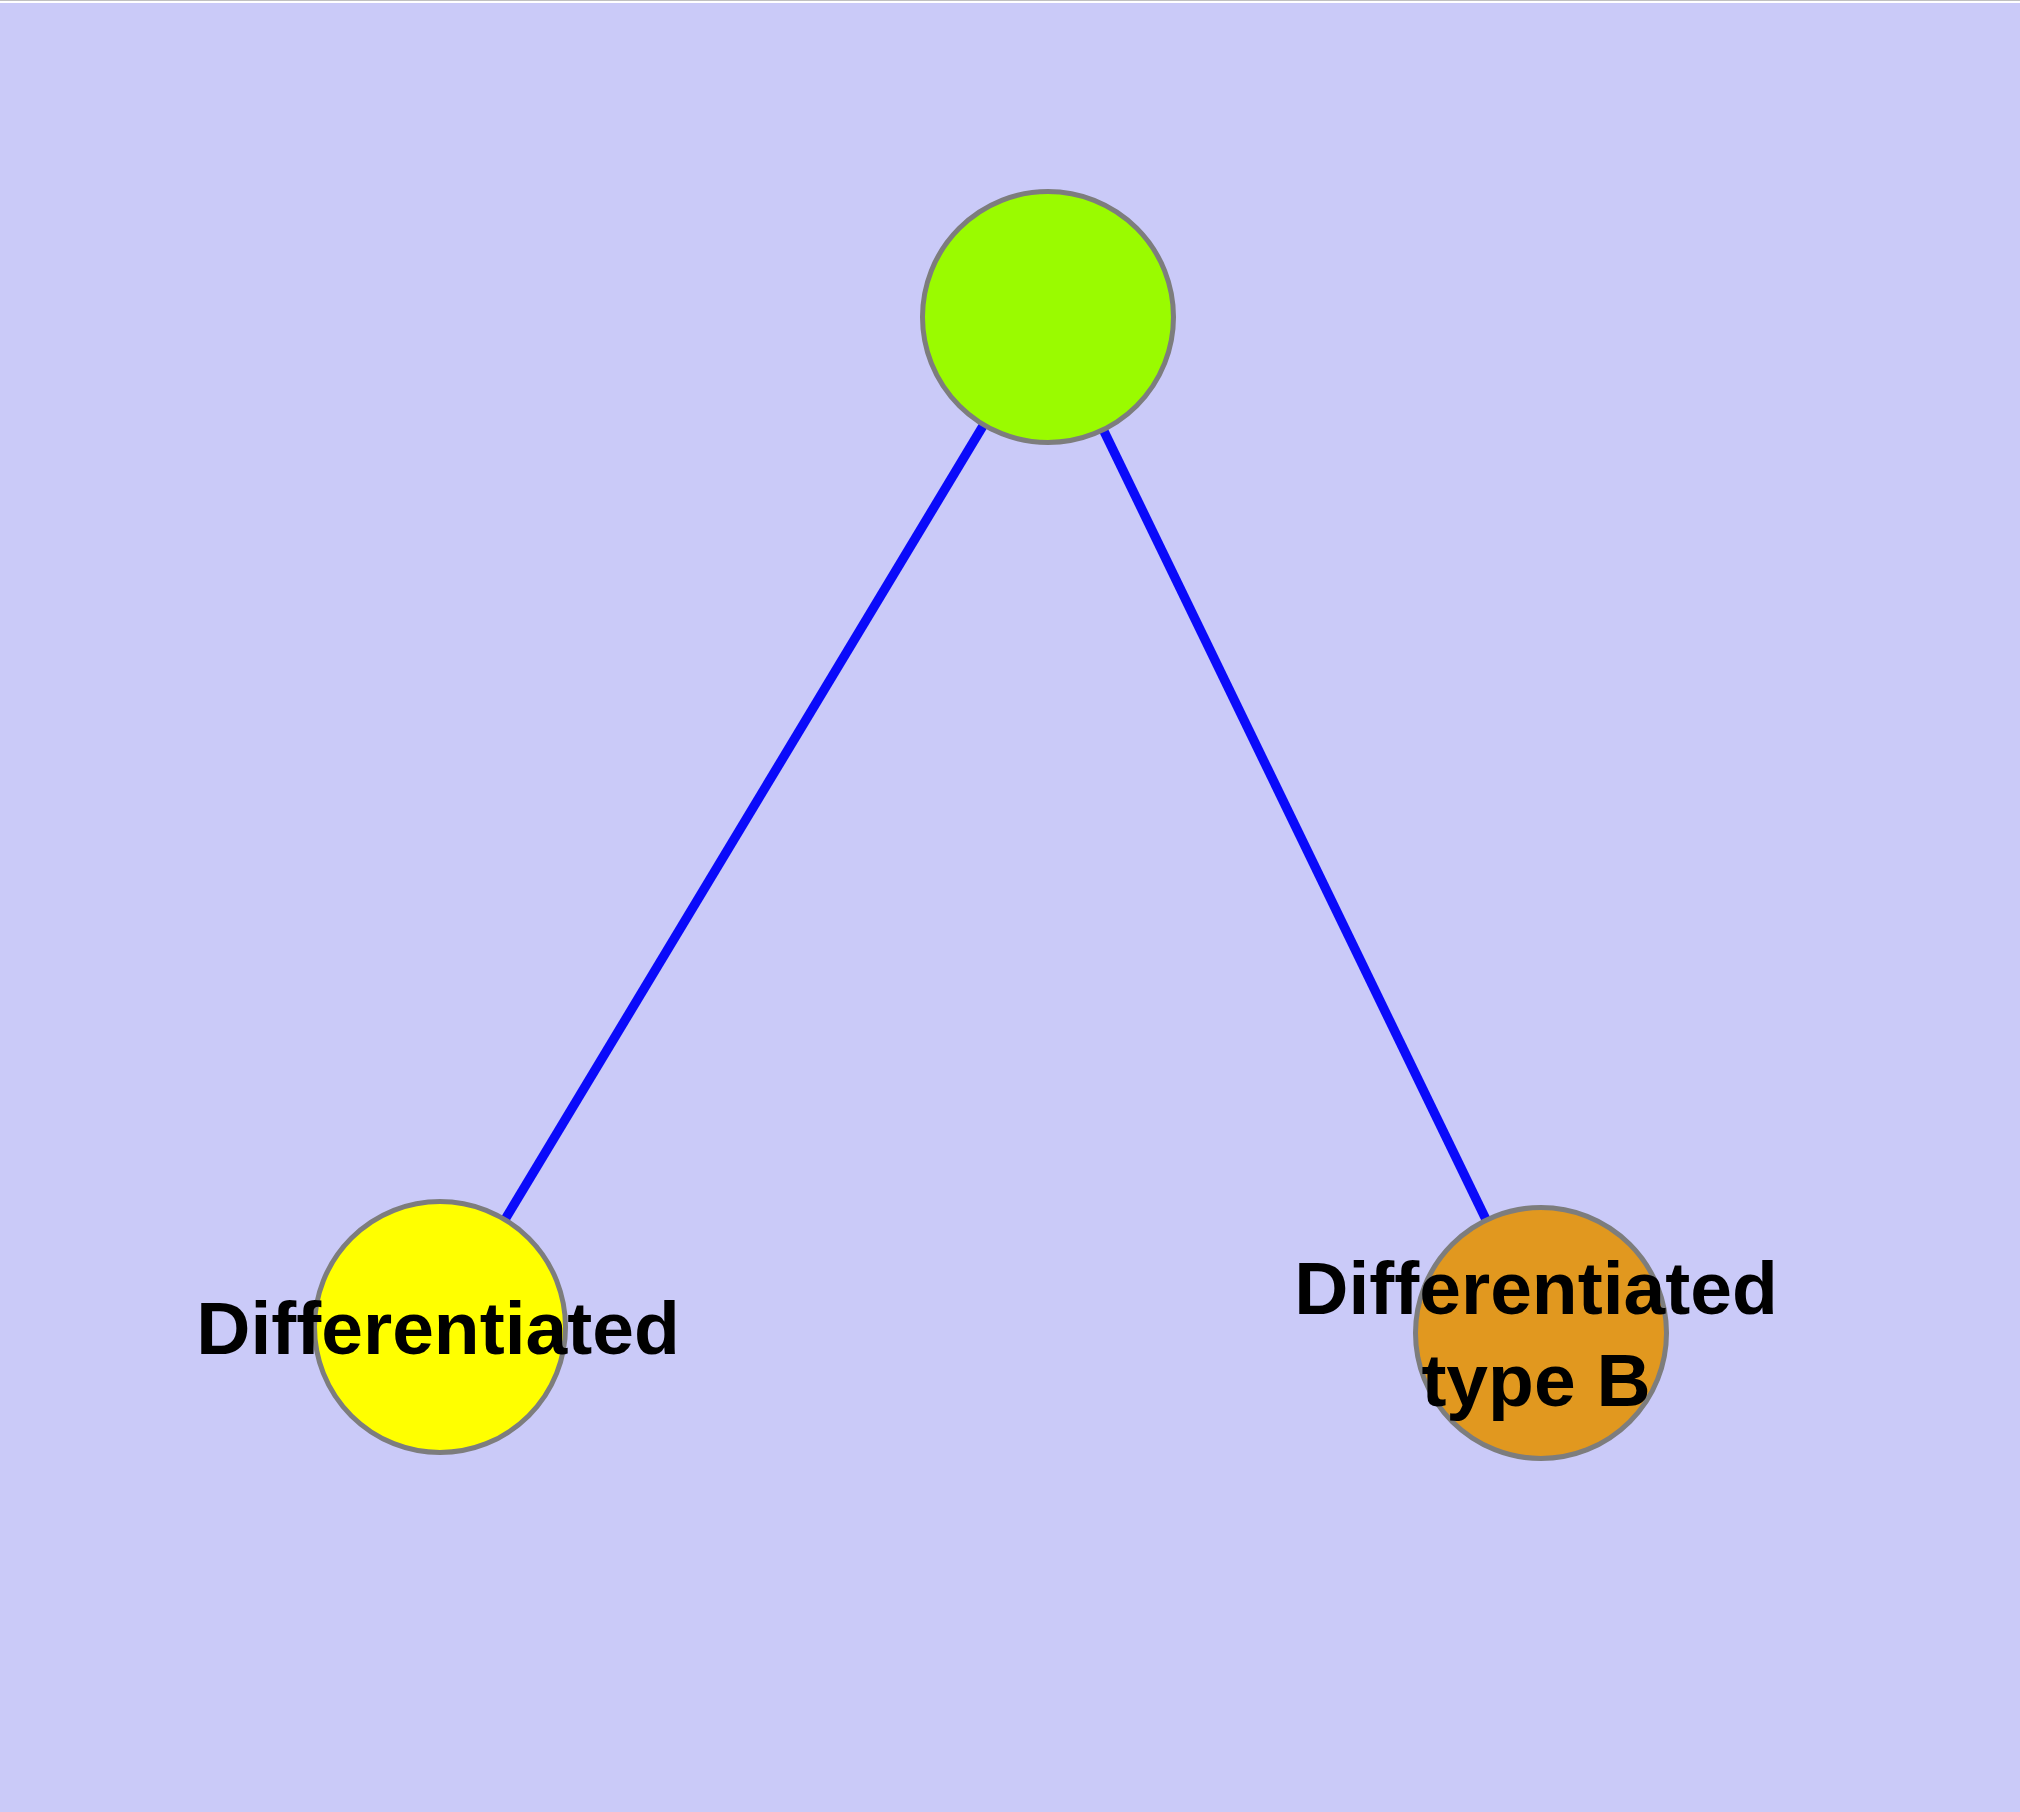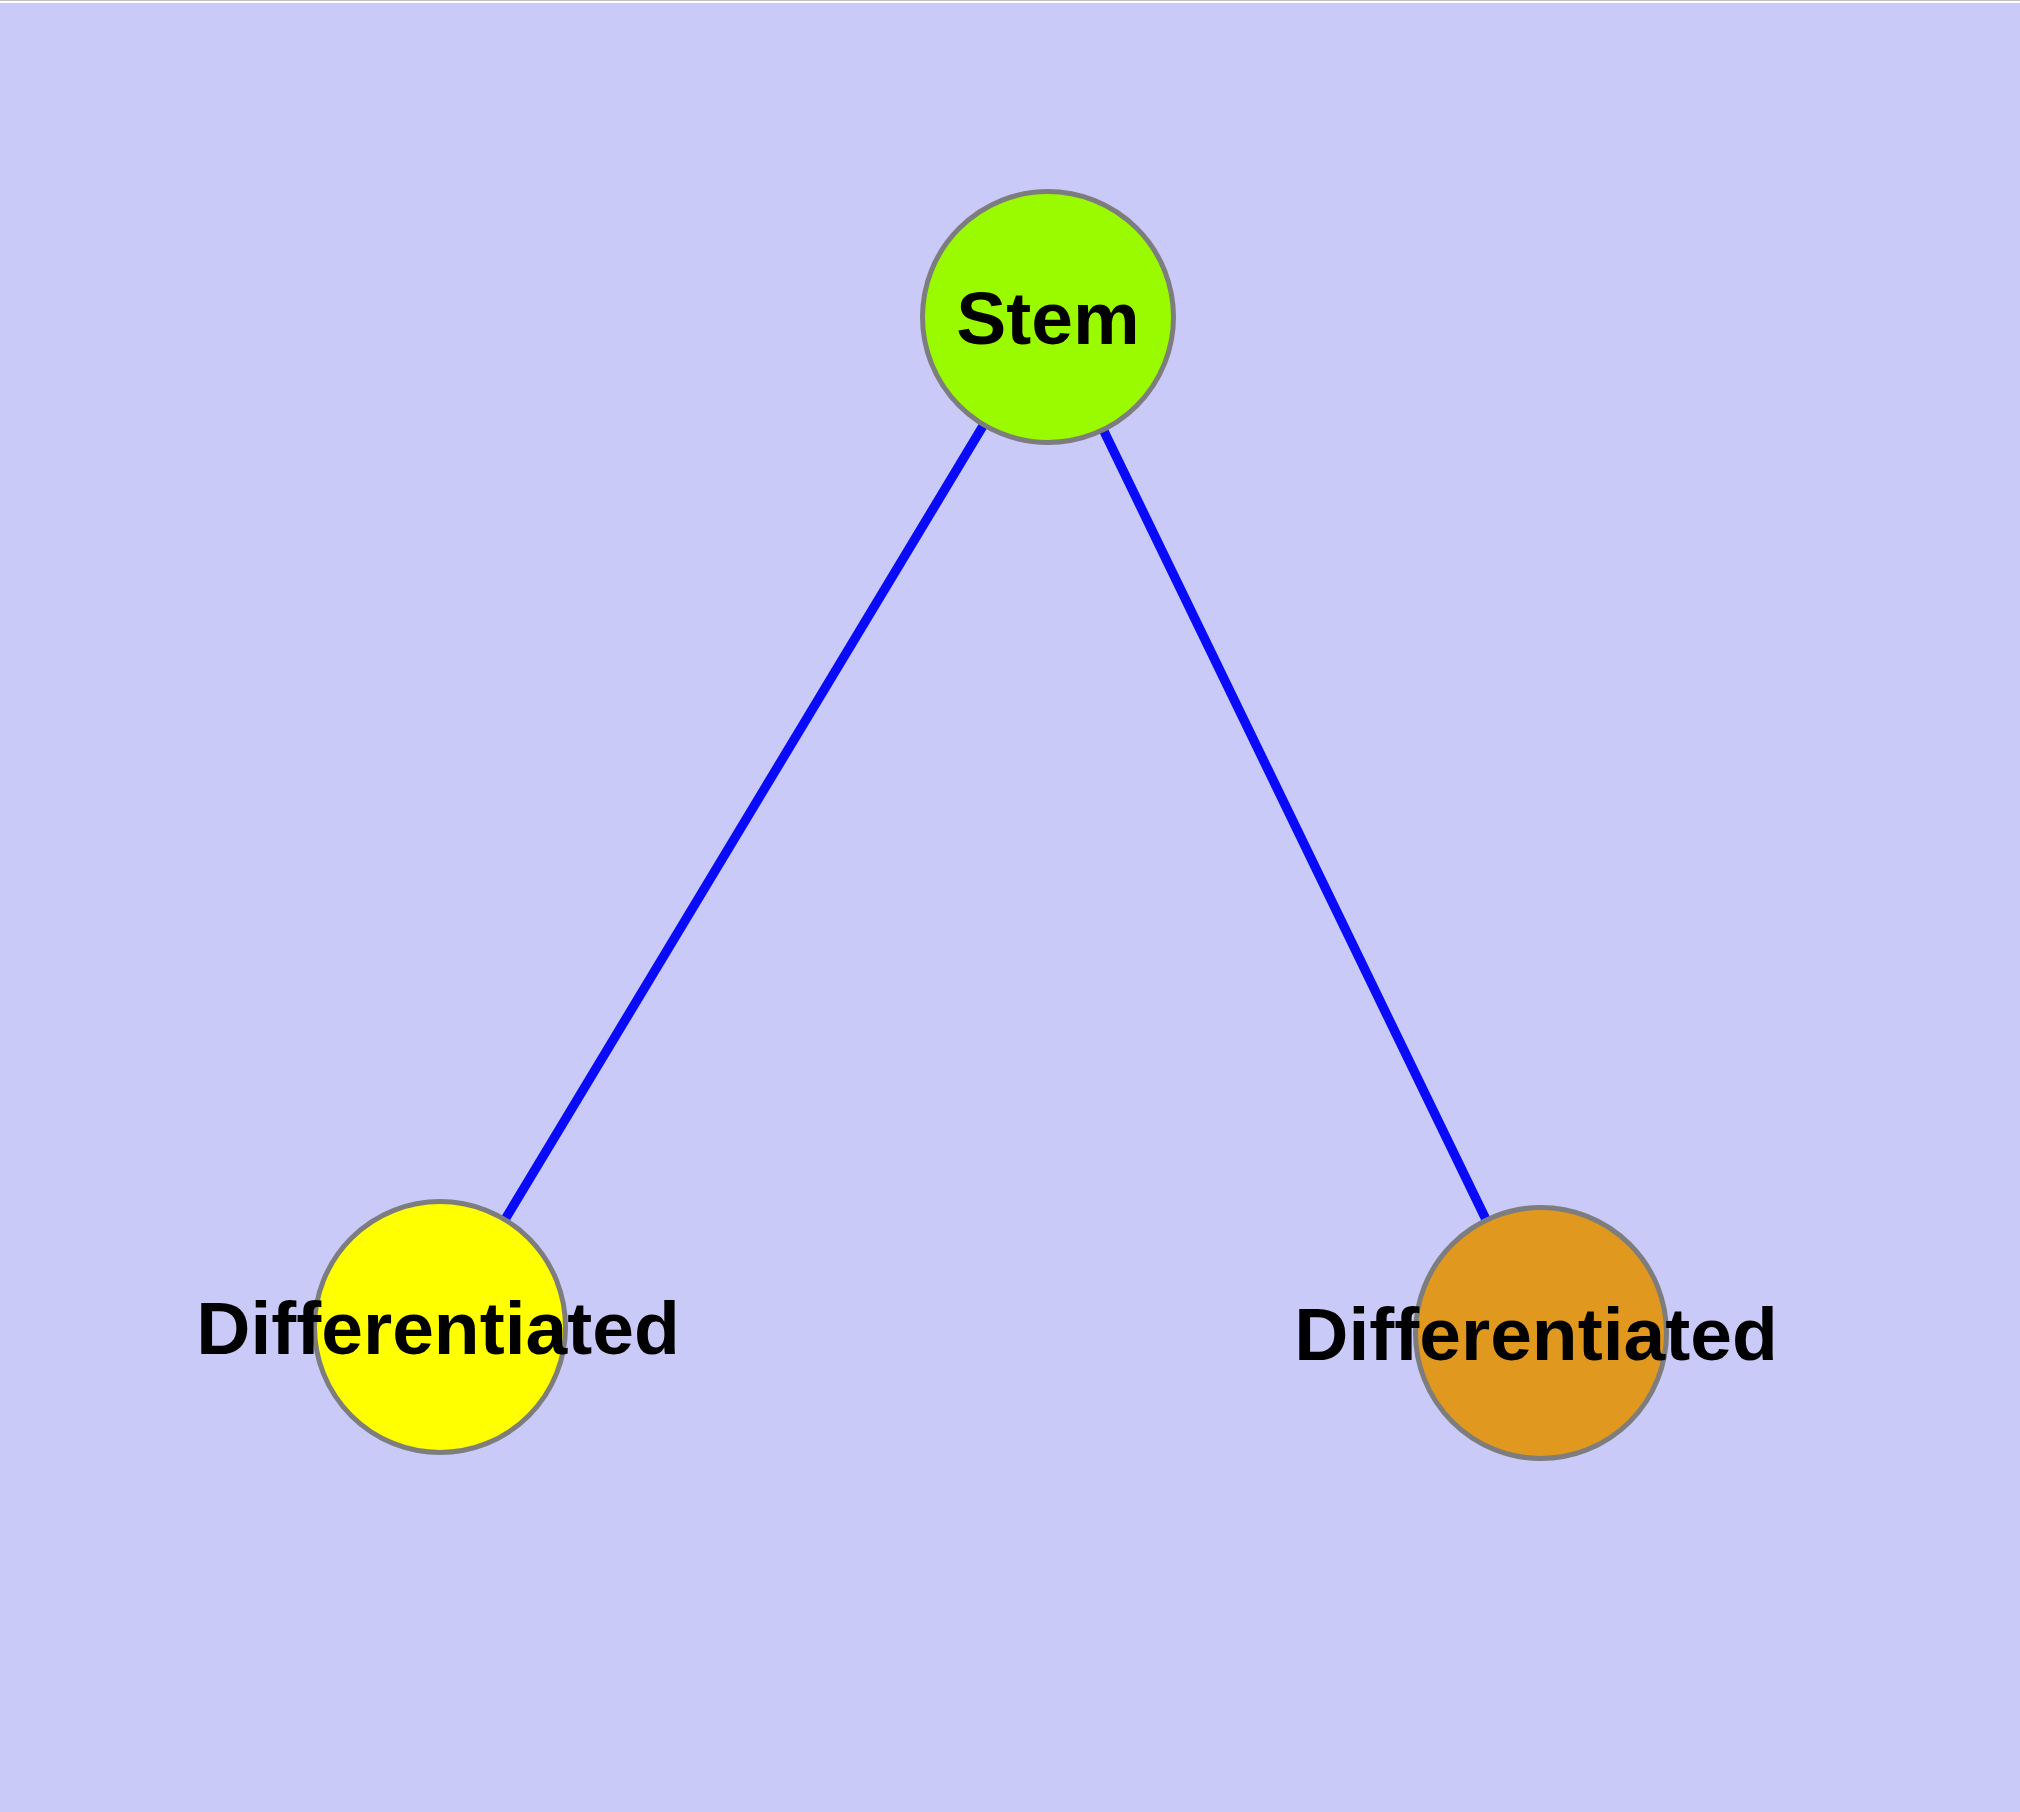--- a/index.html
+++ b/index.html
@@ -63,26 +63,24 @@
 
   <svg class="edges-layer" width="2021" height="1812" viewBox="0 0 2384 2138">
     <line x1="1237" y1="374" x2="519" y2="1566" stroke-width="11" stroke="#0a0afa"></line>
     <line x1="1237" y1="374" x2="1818" y2="1573" stroke-width="11" stroke="#0a0afa"></line>
   </svg>
 
   <div class="node-circle stem" style="background-color: rgb(154, 251, 0);"></div>
   <div class="node-circle diff-a" style="background-color: rgb(255, 255, 0);"></div>
   <div class="node-circle diff-b" style="background-color: rgb(225, 152, 31);"></div>
 
-  <div class="node-label stem">
-    <div>Stem</div>
-  </div>
 
   <div class="node-label diff-a">
     <div>Differentiated</div>
   </div>
 
   <div class="node-label diff-b">
     <div>Differentiated</div>
+    <div>type B</div>
   </div>
 
 </div>
 
 
 </body></html>

